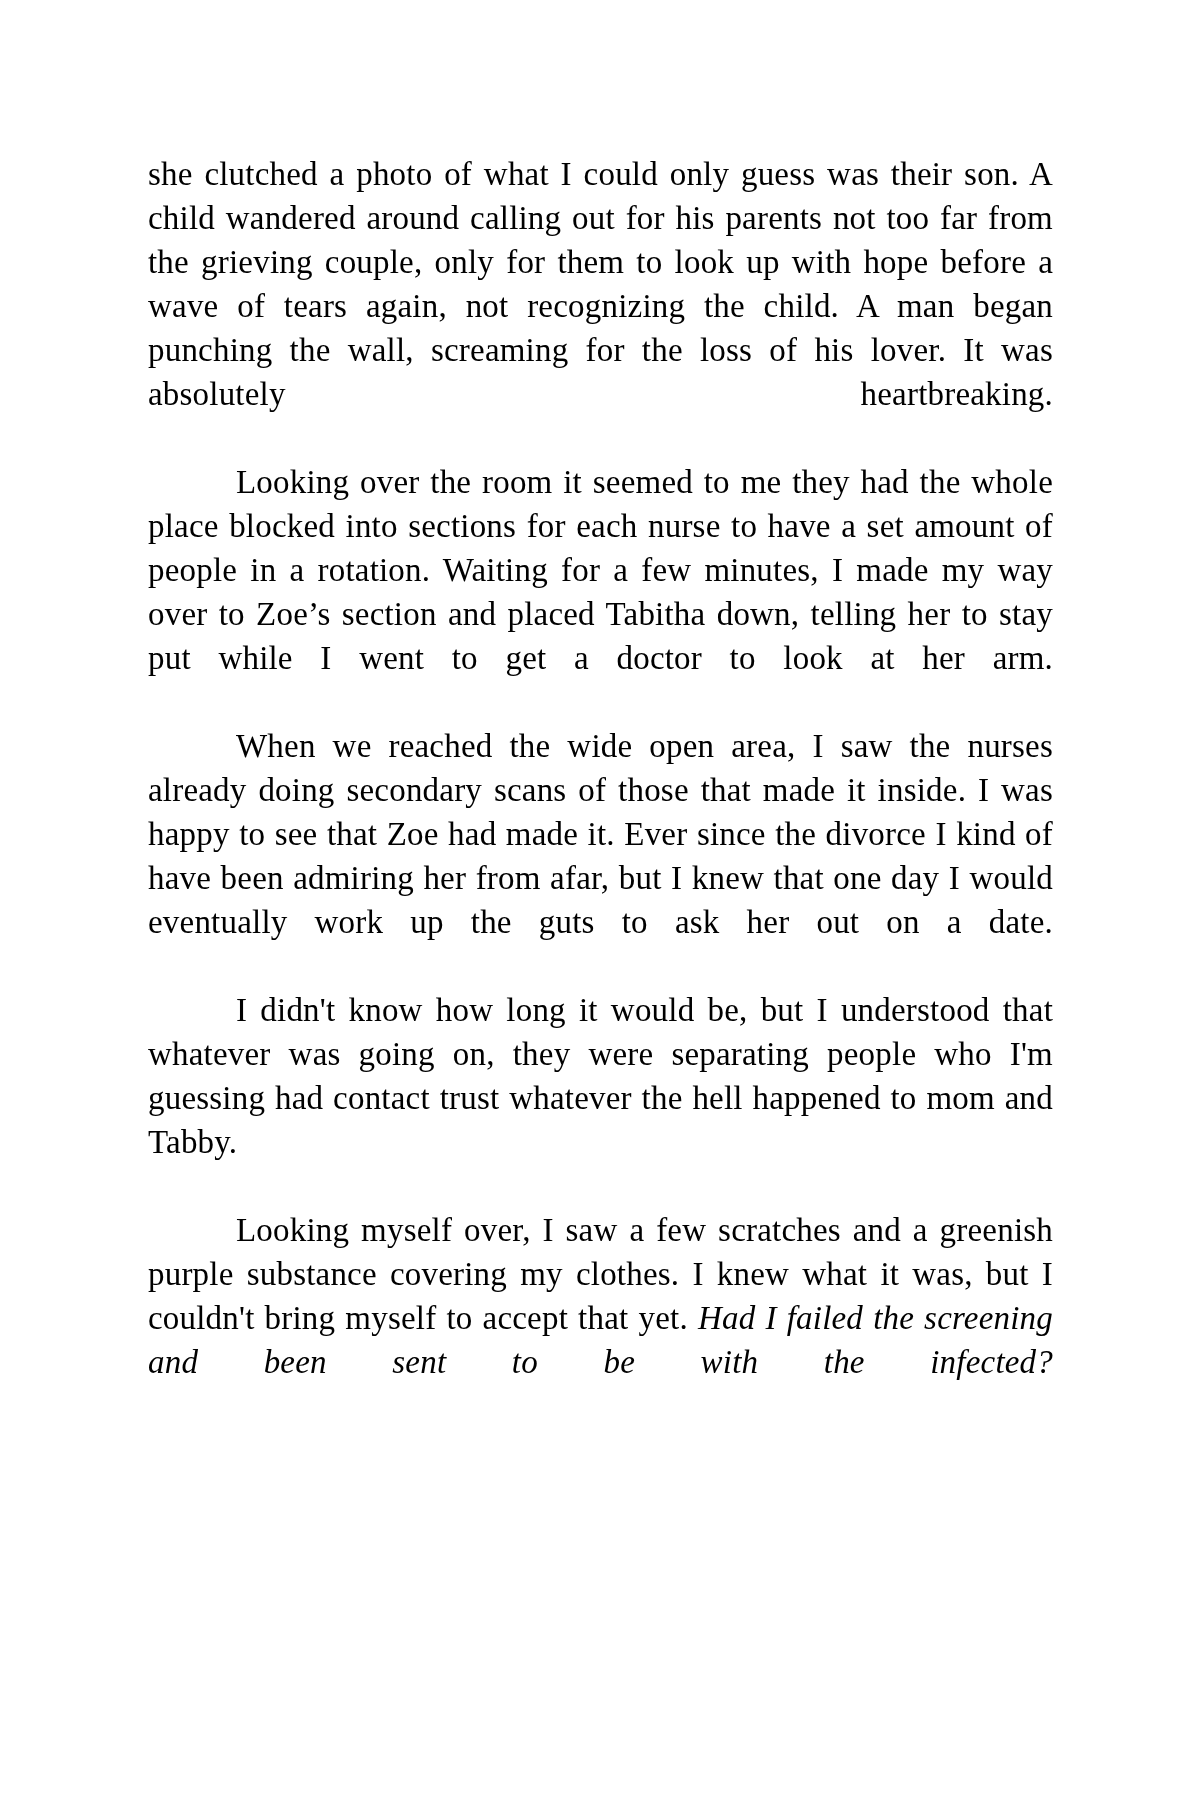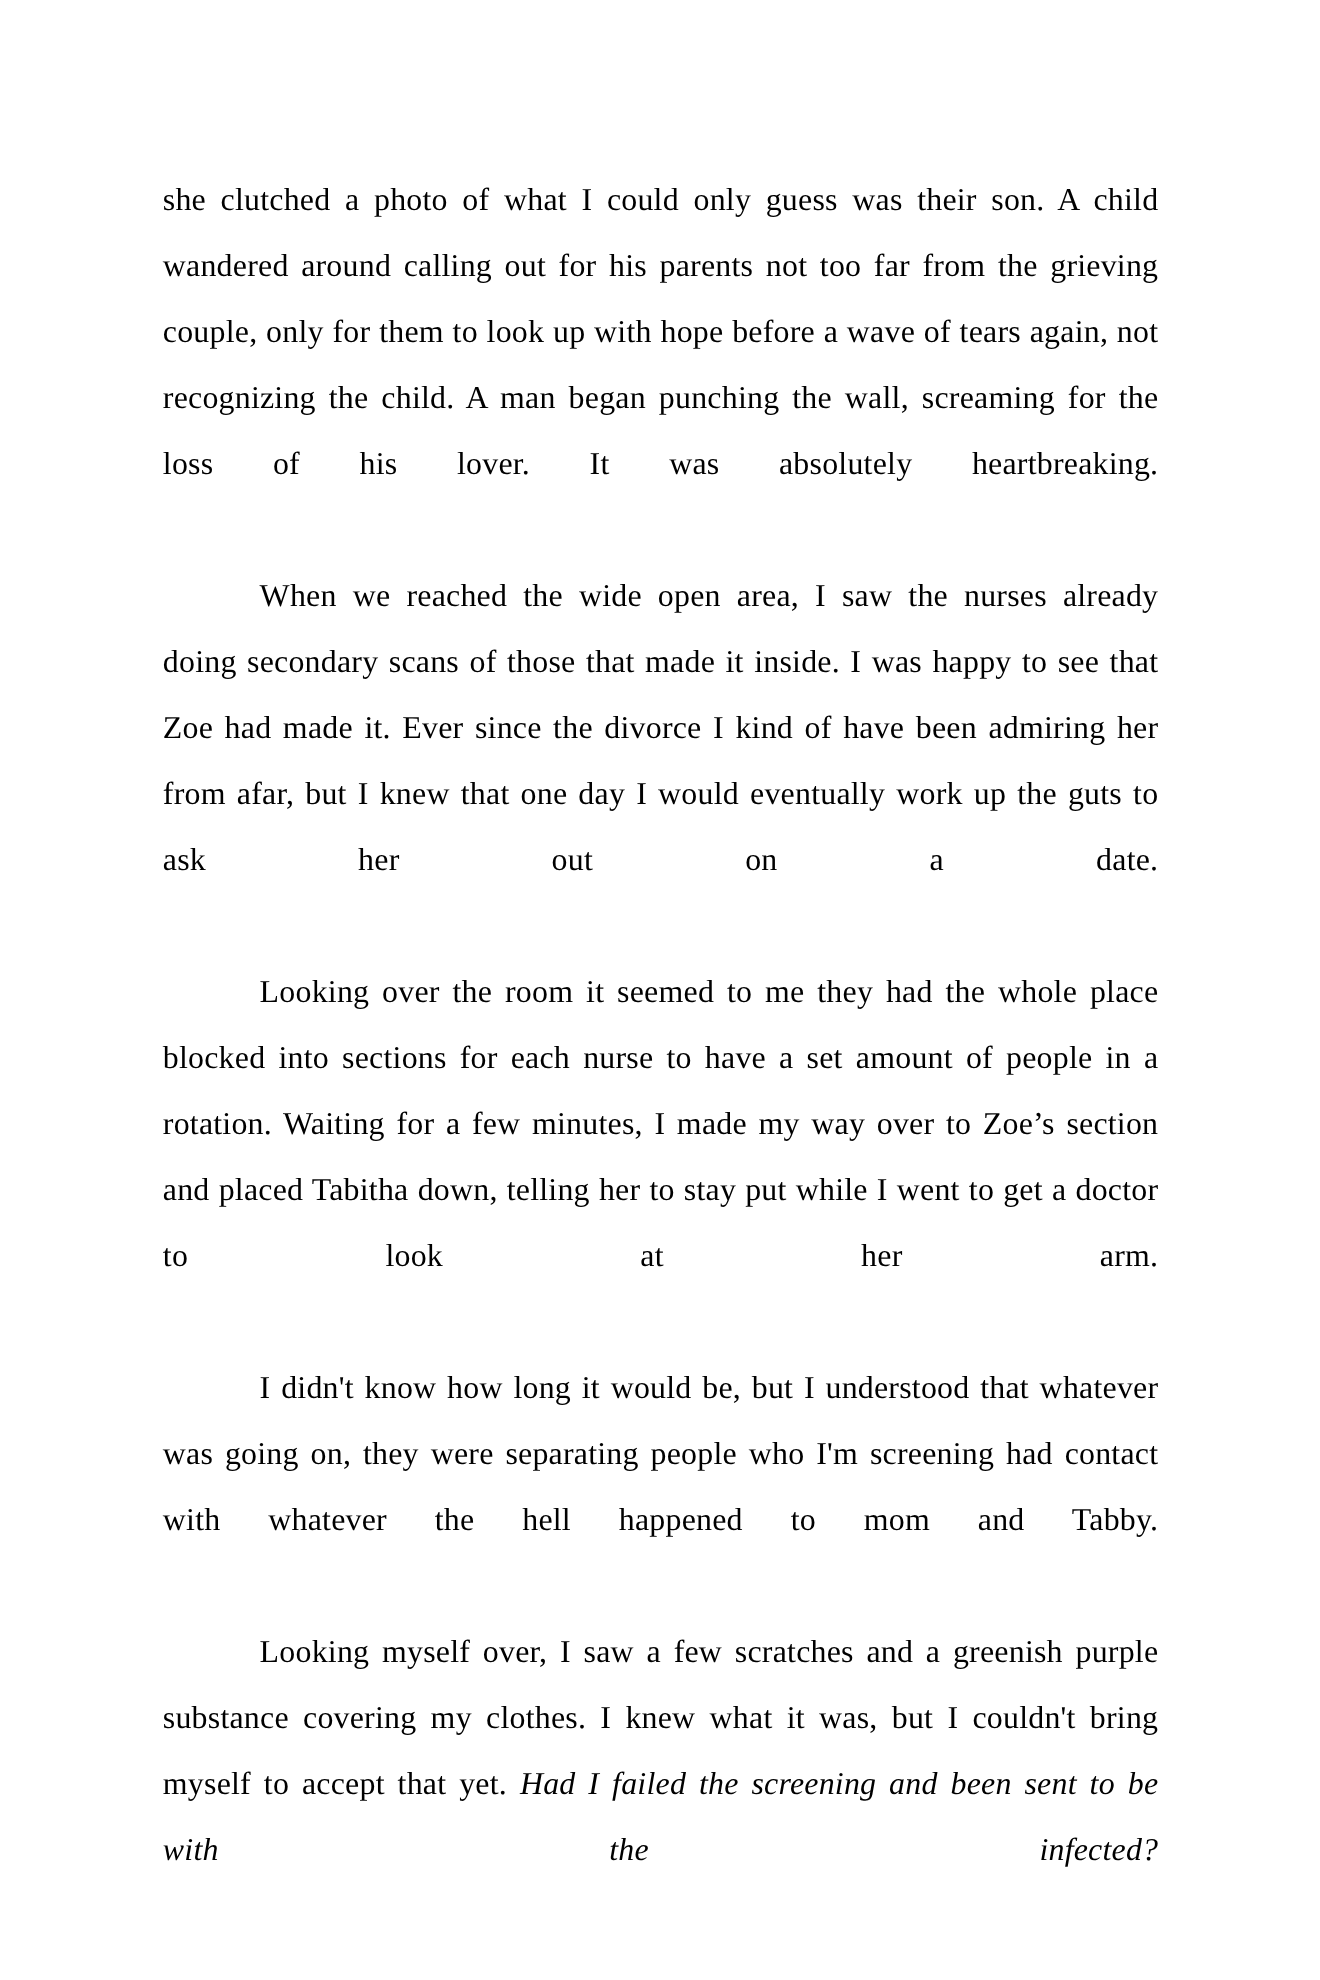--- a/index.html
+++ b/index.html
@@ -22,22 +22,22 @@
     box-sizing: border-box;
   }
   .text-column {
     position: absolute;
     left: 148px;
     top: 152px;
     width: 905px;
   }
   p.para {
     margin: 0;
-    font-size: 29px;
-    line-height: 60px;
+    font-size: 33px;
+    line-height: 44px;
     text-align: justify;
     text-justify: inter-word;
     letter-spacing: 0.2px;
     word-spacing: 0.5px;
   }
   p.para.first {
     text-indent: 0;
   }
   p.para.indent {
     text-indent: 88px;
@@ -53,25 +53,25 @@
   }
 </style>
 </head>
 <body>
 
 <div class="page">
   <div class="text-column">
 
     <p class="para first">she clutched a photo of what I could only guess was their son. A child wandered around calling out for his parents not too far from the grieving couple, only for them to look up with hope before a wave of tears again, not recognizing the child. A man began punching the wall, screaming for the loss of his lover. It was absolutely heartbreaking.</p>
 
+    <p class="para indent">Looking over the room it seemed to me they had the whole place blocked into sections for each nurse to have a set amount of people in a rotation. Waiting for a few minutes, I made my way over to Zoe’s section and placed Tabitha down, telling her to stay put while I went to get a doctor to look at her arm.</p>
+
     <p class="para indent">When we reached the wide open area, I saw the nurses already doing secondary scans of those that made it inside. I was happy to see that Zoe had made it. Ever since the divorce I kind of have been admiring her from afar, but I knew that one day I would eventually work up the guts to ask her out on a date.</p>
 
-    <p class="para indent">Looking over the room it seemed to me they had the whole place blocked into sections for each nurse to have a set amount of people in a rotation. Waiting for a few minutes, I made my way over to Zoe’s section and placed Tabitha down, telling her to stay put while I went to get a doctor to look at her arm.</p>
-
-    <p class="para indent">I didn't know how long it would be, but I understood that whatever was going on, they were separating people who I'm screening had contact with whatever the hell happened to mom and Tabby.</p>
+    <p class="para indent">I didn't know how long it would be, but I understood that whatever was going on, they were separating people who I'm guessing had contact trust whatever the hell happened to mom and Tabby.</p>
 
     <p class="para indent">
       <span>Looking myself over, I saw a few scratches and a greenish purple substance covering my clothes. I knew what it was, but I couldn't bring myself to accept that yet. </span><em>Had I failed the screening and been sent to be with the infected?</em>
     </p>
 
 
 
   </div>
 </div>
 

